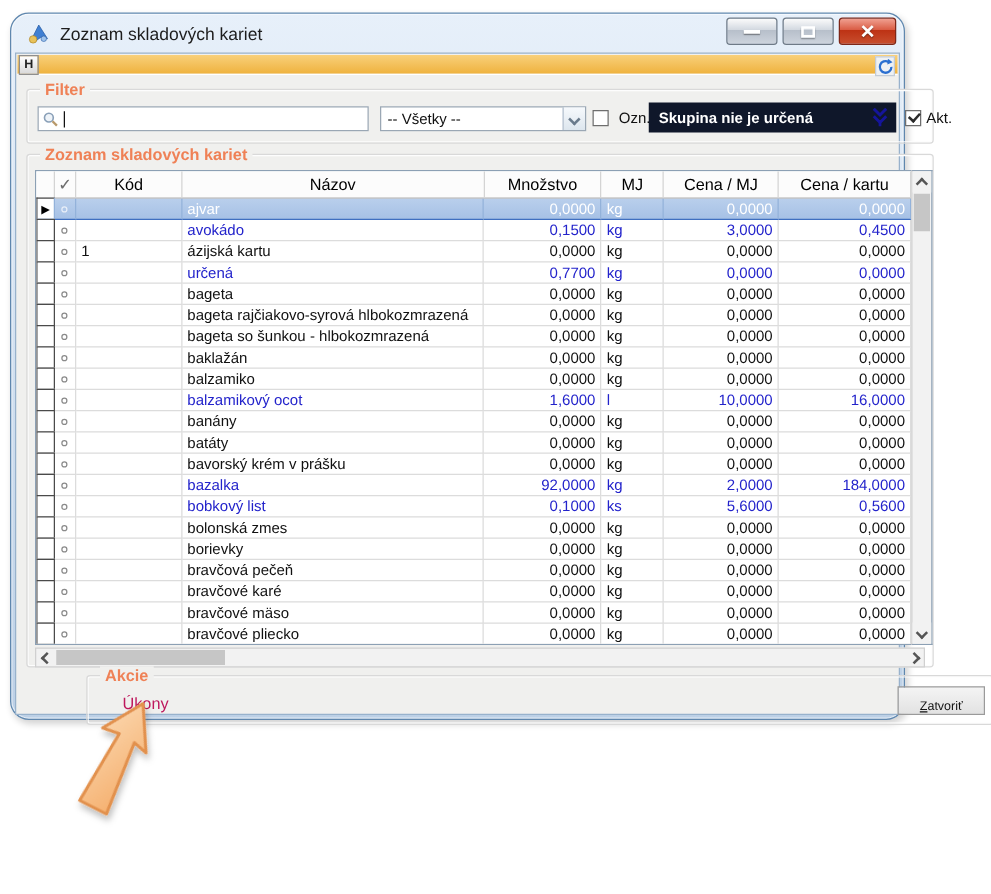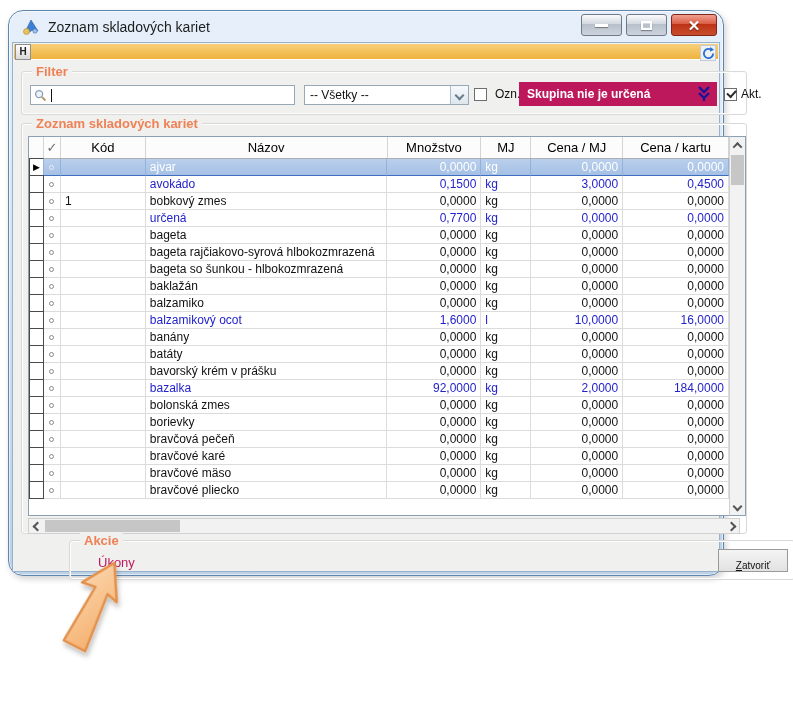--- a/index.html
+++ b/index.html
@@ -35,21 +35,21 @@
   .gb-akcie  { left:8px; top:497px; width:726px; height:40px;margin-left:48px; }
   
   .search-box { position:absolute; left:8px; top:13px; width:265px; height:20px; background:#fff; border:1px solid #9aa7b4; display:flex; align-items:center; }
   .caret { width:1px; height:13px; background:#111; margin-left:4px; }
   .dropdown { position:absolute; left:282px; top:13px; width:165px; height:20px; background:#fff; border:1px solid #9aa7b4; display:flex; align-items:center; }
   .dd-value { flex:1; font-size:12px; color:#111; padding-left:5px; }
   .dd-btn { width:18px; height:18px; border-left:1px solid #aebccb; background:linear-gradient(#f6f9fc,#dde6ee); display:flex; align-items:center; justify-content:center; }
   .chk { width:13px; height:13px; background:#fff; border:1px solid #6e6e6e; position:relative; display:inline-block; vertical-align:middle; }
   .chk.checked::after { content:""; position:absolute; left:2px; top:1px; width:7px; height:4px; border-left:2px solid #2b2b2b; border-bottom:2px solid #2b2b2b; transform:rotate(-48deg); }
   .ozn-wrap { position:absolute; left:452px; top:15px; display:flex; align-items:center; gap:8px; font-size:12px; color:#111; }
-  .chip { position:absolute; left:497px; top:10px; width:198px; height:24px; background:#be185d; display:flex; align-items:center; }
+  .chip { position:absolute; left:497px; top:10px; width:198px; height:24px; background:#0f172a; display:flex; align-items:center; }
   .chip-text { flex:1; color:#fff; font-size:12px; font-weight:bold; padding-left:8px; }
   .dbl-chev { width:14px; height:16px; margin-right:6px; }
   .akt-wrap { position:absolute; left:702px; top:15px; display:flex; align-items:center; gap:4px; font-size:12px; color:#111; }
   
   .tablewrap { position:absolute; left:6px; top:12px; width:712px; height:380px; border:1px solid #8ca0b4; background:#fff; overflow:hidden; }
   .thead { display:flex; height:22px; background:#fcfcfc; border-bottom:1px solid #aeaeae; font-size:13px; color:#000; }
   .thead .hc { display:flex; align-items:center; justify-content:center; border-right:1px solid #d4d4d4; overflow:hidden; white-space:nowrap; }
   .trow { display:flex; height:17px; font-size:12px; color:#111; background:#fff; }
   .trow .c { border-right:1px solid #dcdcdc; border-bottom:1px solid #dcdcdc; display:flex; align-items:center; overflow:hidden; white-space:nowrap; }
   .c.ind { background:#fff; border:1px solid #4a4a4a; margin-top:-1px; justify-content:center; color:#000; font-size:9px; }
@@ -200,21 +200,21 @@
               <div class="c num w-cmj">3,0000</div>
               <div class="c num w-cka">0,4500</div>
               <div class="c txt w-z">7</div>
             </div>
             <div class="trow">
               <div class="c ind w-ind"></div>
               <div class="c chk-c w-chk">
                 <span class="circle"></span>
               </div>
               <div class="c txt w-kod">1</div>
-              <div class="c txt w-naz">bobkový zmes</div>
+              <div class="c txt w-naz">ázijská kartu</div>
               <div class="c num w-mno">0,0000</div>
               <div class="c txt w-mj">kg</div>
               <div class="c num w-cmj">0,0000</div>
               <div class="c num w-cka">0,0000</div>
               <div class="c txt w-z"></div>
             </div>
             <div class="trow blue">
               <div class="c ind w-ind"></div>
               <div class="c chk-c w-chk">
                 <span class="circle"></span>
@@ -349,20 +349,33 @@
               <div class="c chk-c w-chk">
                 <span class="circle"></span>
               </div>
               <div class="c txt w-kod"></div>
               <div class="c txt w-naz">bazalka</div>
               <div class="c num w-mno">92,0000</div>
               <div class="c txt w-mj">kg</div>
               <div class="c num w-cmj">2,0000</div>
               <div class="c num w-cka">184,0000</div>
               <div class="c txt w-z">0</div>
+            </div>
+            <div class="trow blue">
+              <div class="c ind w-ind"></div>
+              <div class="c chk-c w-chk">
+                <span class="circle"></span>
+              </div>
+              <div class="c txt w-kod"></div>
+              <div class="c txt w-naz">bobkový list</div>
+              <div class="c num w-mno">0,1000</div>
+              <div class="c txt w-mj">ks</div>
+              <div class="c num w-cmj">5,6000</div>
+              <div class="c num w-cka">0,5600</div>
+              <div class="c txt w-z">5</div>
             </div>
             <div class="trow">
               <div class="c ind w-ind"></div>
               <div class="c chk-c w-chk">
                 <span class="circle"></span>
               </div>
               <div class="c txt w-kod"></div>
               <div class="c txt w-naz">bolonská zmes</div>
               <div class="c num w-mno">0,0000</div>
               <div class="c txt w-mj">kg</div>

